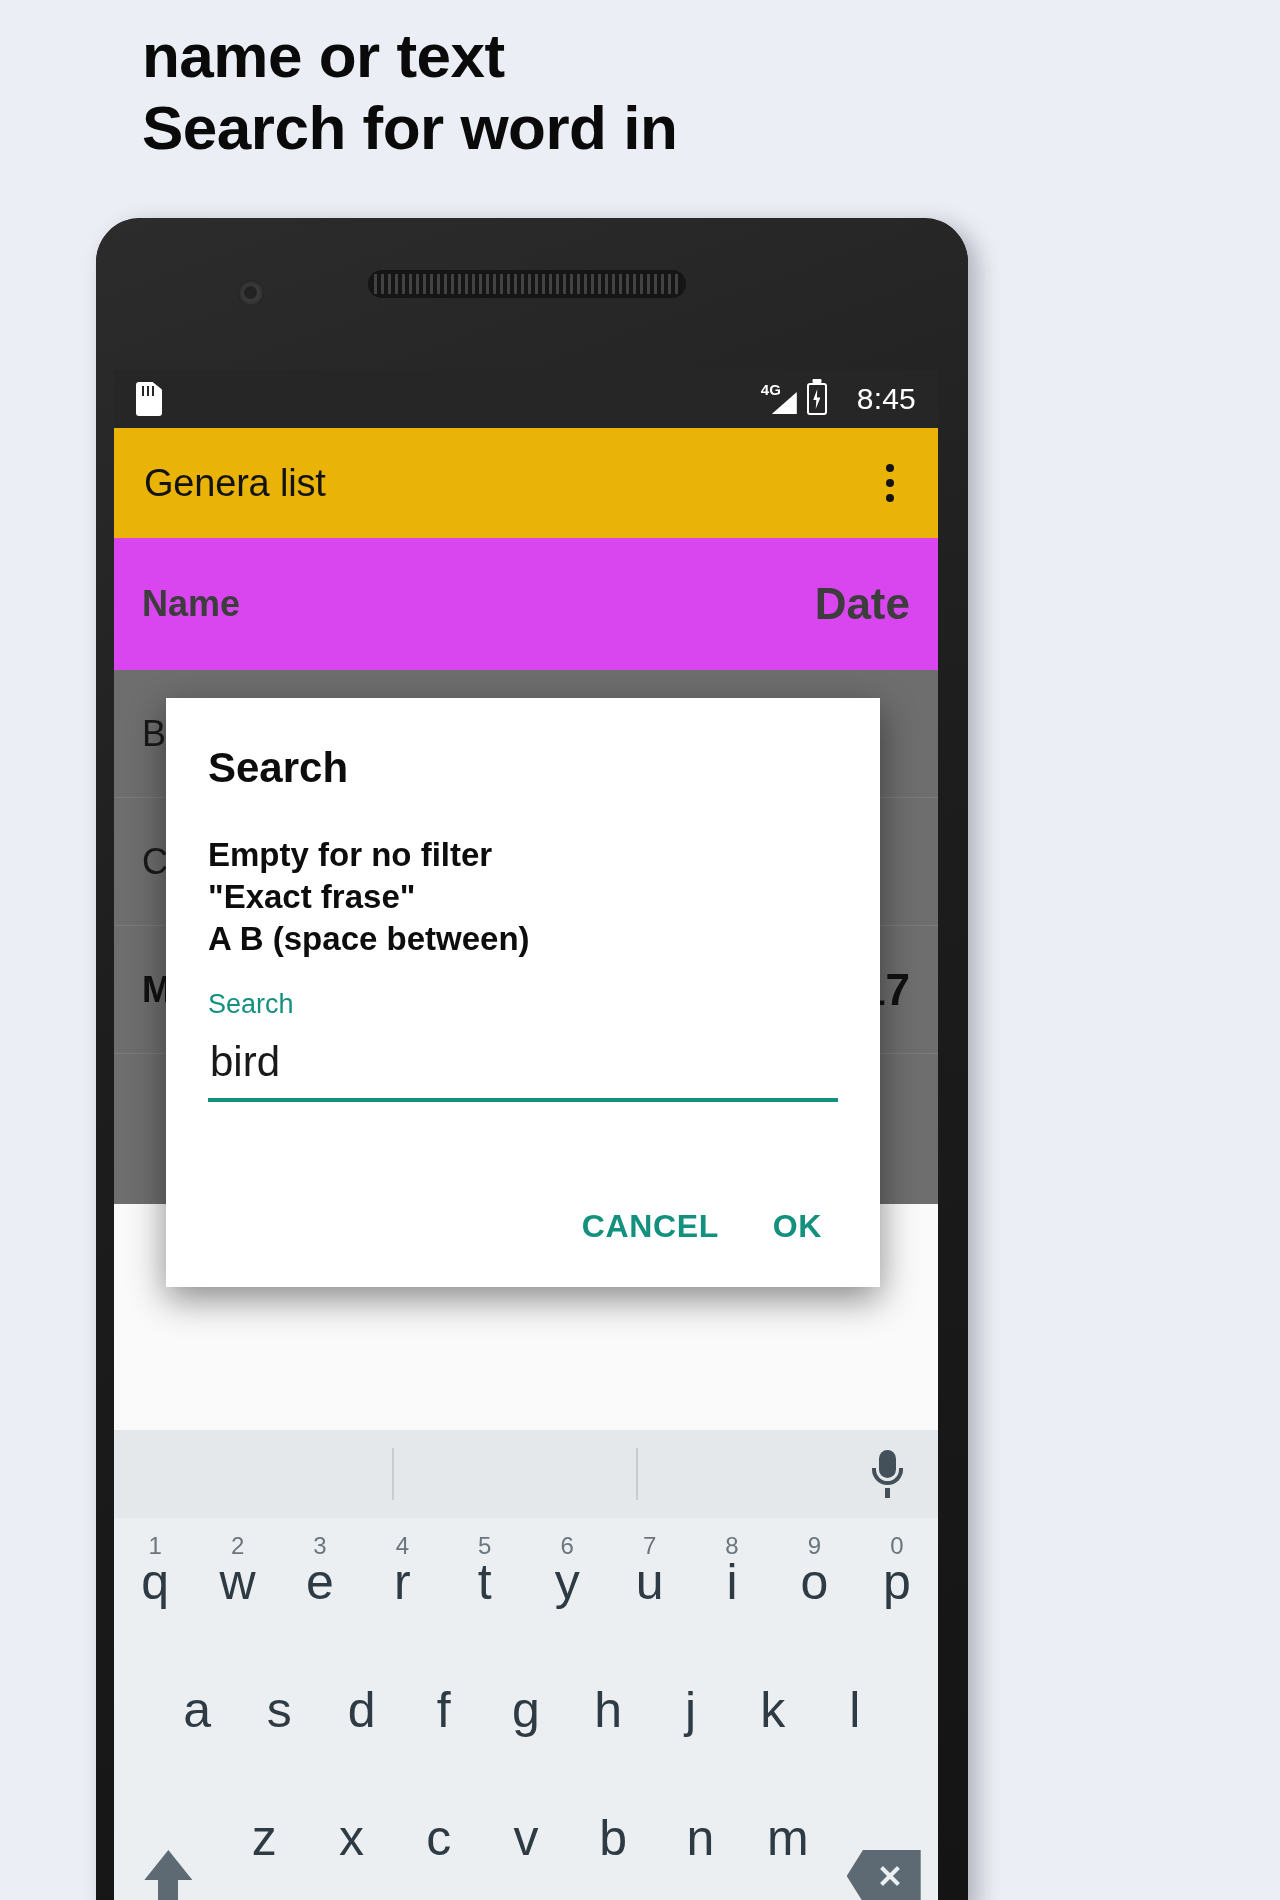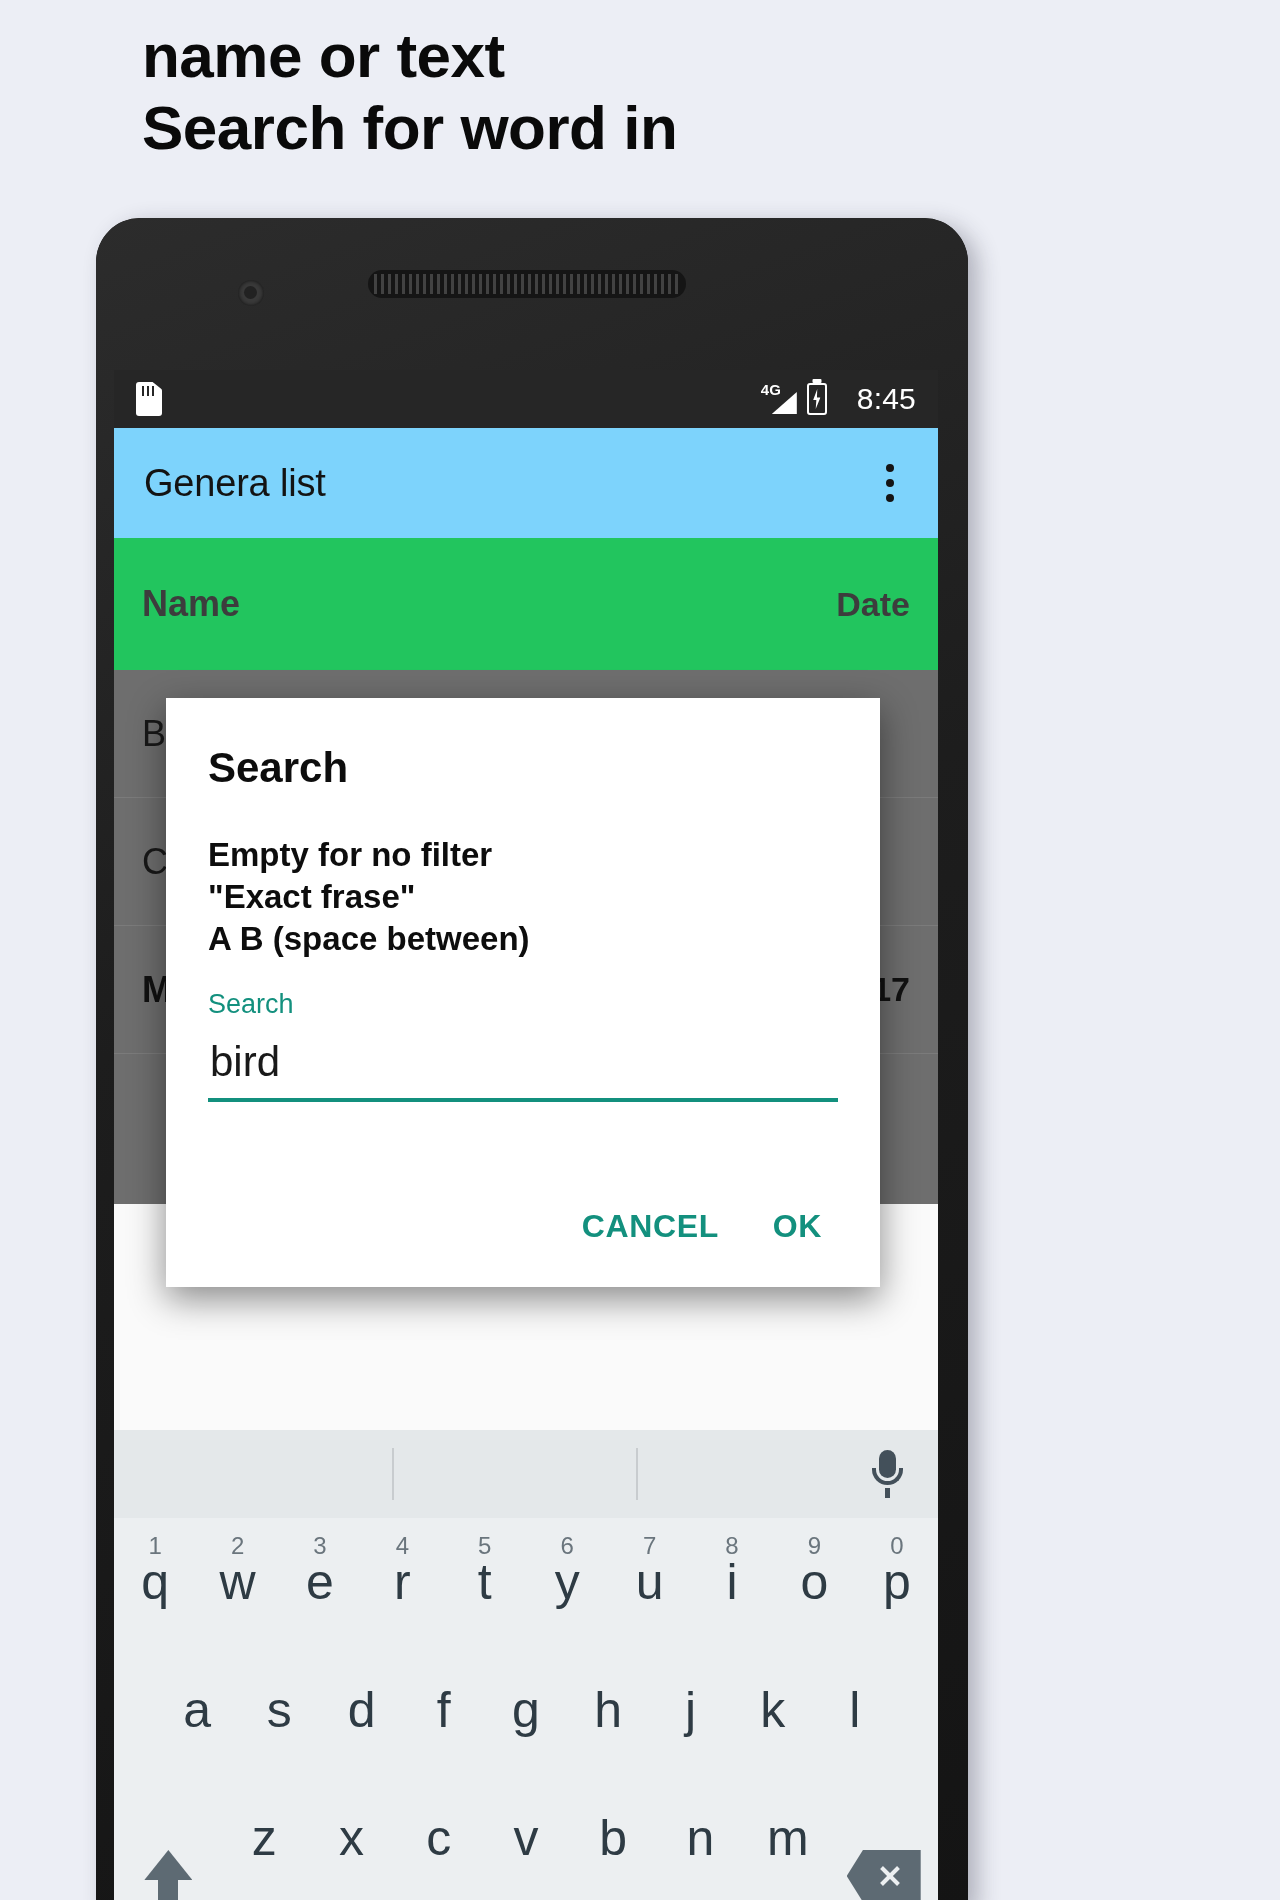--- a/index.html
+++ b/index.html
@@ -159,21 +159,21 @@
   .status-time {
     font-size: 30px;
     font-weight: normal;
     letter-spacing: .2px;
     margin-left: 20px;
   }
 
   
   .app-bar {
     height: 110px;
-    background: #7dd3fc;
+    background: #eab308;
     display: flex;
     align-items: center;
     padding: 0 26px 0 30px;
   }
   .app-bar-title {
     font-size: 38px;
     color: #131313;
     letter-spacing: -0.2px;
   }
   .overflow-menu {
@@ -197,33 +197,33 @@
     height: 620px;
   }
   .list-row {
     height: 128px;
     display: flex;
     align-items: center;
     padding: 0 28px;
     border-bottom: 1px solid #7b7b7b;
   }
   .list-row.header-row {
-    background: #22c55e;
+    background: #d946ef;
     height: 132px;
     border-bottom: none;
   }
   .list-row .name {
     font-size: 36px;
     color: #181818;
     font-weight: normal;
   }
   .list-row.header-row .name { color: #3d3d3d; font-weight: bold; }
   .list-row .date {
     margin-left: auto;
-    font-size: 34px;
+    font-size: 44px;
     color: #181818;
   }
   .list-row.header-row .date { color: #3d3d3d; font-weight: bold; }
   .list-row.last .name,
   .list-row.last .date { font-weight: bold; color: #111; }
 
   .list-filler {
     background: #6e6e6e;
     height: 150px;
   }

